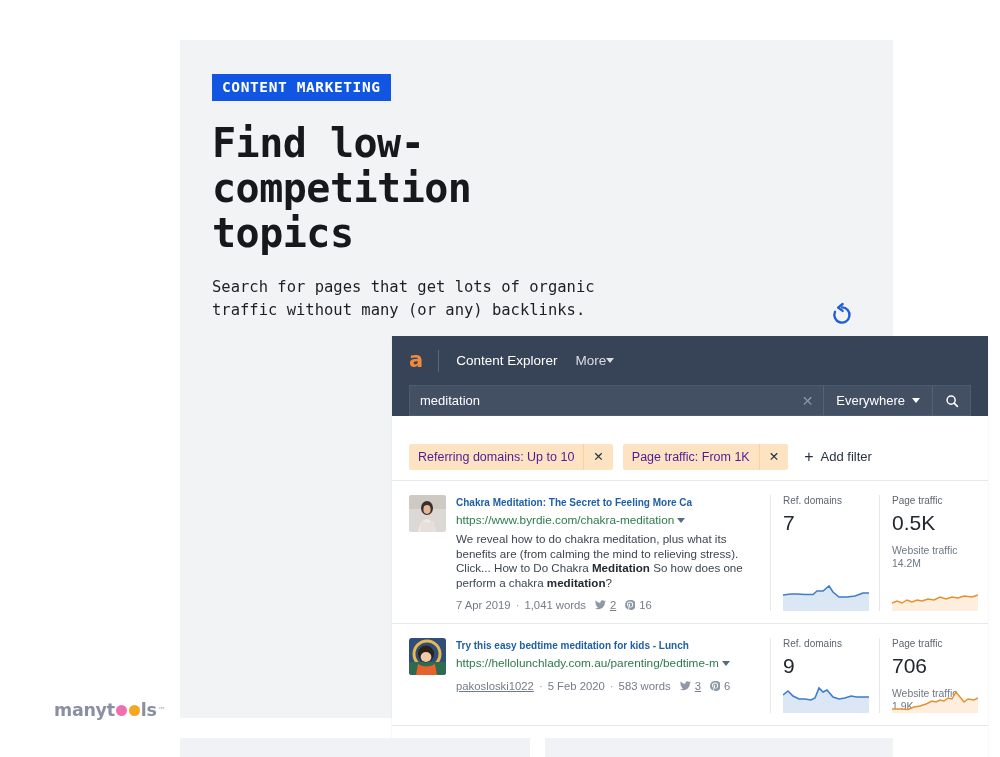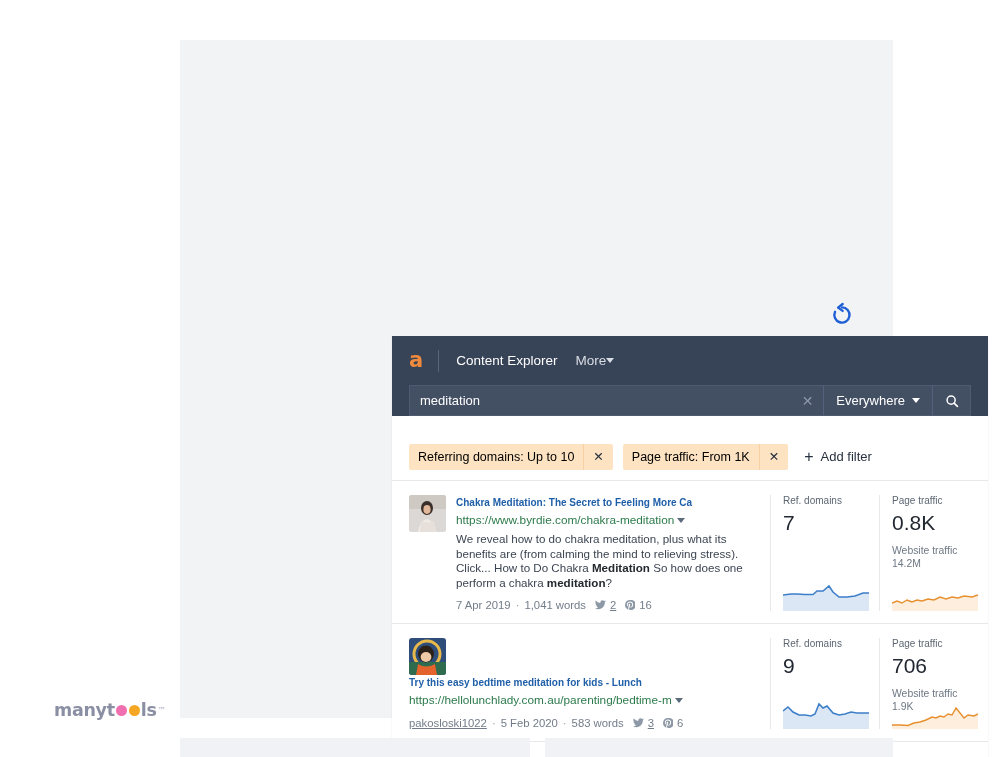--- a/index.html
+++ b/index.html
@@ -101,21 +101,21 @@
   
   .filterbar {
     height: 48px; display: flex; align-items: center;
     padding: 0 17px; gap: 10px;
     background: #ffffff; border-bottom: 1px solid #e6e8ec;
   }
   .chip {
     display: flex; align-items: center; height: 26px;
     background: #fde3c2; border-radius: 2px; cursor: pointer;
   }
-  .chip-label { font-size: 12.5px; color: #000000; padding: 0 9px; }
+  .chip-label { font-size: 12.5px; color: #4c1d95; padding: 0 9px; }
   .chip-x {
     padding: 0 9px; font-size: 12.5px; color: #27313f;
     border-left: 1px solid #f7d1a4; line-height: 26px; cursor: pointer;
   }
   .addfilter {
     display: flex; align-items: center; gap: 7px;
     font-size: 13px; color: #27313f; margin-left: 6px; cursor: pointer;
   }
   .plus { font-size: 16px; line-height: 1; }
 
@@ -187,20 +187,25 @@
   .dot-orange { background: #f5a623; }
   .tm { font-size: 8px; vertical-align: super; color: #b9bcc9; margin-left: 1px;}
 </style>
 </head>
 <body>
 
 <div class="page">
 
   <div class="panel">
 
+    <div class="hero">
+      <div class="eyebrow">CONTENT MARKETING</div>
+      <div class="headline">Find low-competition topics</div>
+      <div class="subhead">Search for pages that get lots of organic traffic without many (or any) backlinks.</div>
+    </div>
 
     <div class="app">
 
       <div class="app-topbar">
         <div class="app-nav">
           <span class="brand-a">a</span>
           <span class="nav-divider"></span>
           <span class="nav-link">Content Explorer</span>
           <span class="nav-more">
             <span>More</span>
@@ -283,34 +288,34 @@
           <div class="metric-label">Ref. domains</div>
           <div class="metric-value">7</div>
           <svg class="spark" viewBox="0 0 86 34" preserveAspectRatio="none">
             <path d="M0 18 L8 17 L14 17 L22 17.5 L30 17.5 L34 14 L40 14 L46 9 L50 15 L56 20 L64 20 L72 19 L80 16 L86 16 L86 34 L0 34 Z" fill="#dbe7f5"></path>
             <path d="M0 18 L8 17 L14 17 L22 17.5 L30 17.5 L34 14 L40 14 L46 9 L50 15 L56 20 L64 20 L72 19 L80 16 L86 16" fill="none" stroke="#3d7ec9" stroke-width="1.6"></path>
           </svg>
         </div>
 
         <div class="metric-col wide">
           <div class="metric-label">Page traffic</div>
-          <div class="metric-value">0.8K</div>
+          <div class="metric-value">0.5K</div>
           <div class="metric-sub">
             <span>Website traffic</span><br>
             <span>14.2M</span>
           </div>
           <svg class="spark" style="height:22px" viewBox="0 0 86 22" preserveAspectRatio="none">
             <path d="M0 14 L5 12 L10 14 L15 11 L20 13 L25 11 L30 12 L36 10 L42 11 L48 8 L54 10 L60 8 L66 9 L72 7 L80 8 L86 6 L86 22 L0 22 Z" fill="#fdeedd"></path>
             <path d="M0 14 L5 12 L10 14 L15 11 L20 13 L25 11 L30 12 L36 10 L42 11 L48 8 L54 10 L60 8 L66 9 L72 7 L80 8 L86 6" fill="none" stroke="#e8902f" stroke-width="1.4"></path>
           </svg>
         </div>
       </div>
 
       <div class="result">
-        <div class="res-main" style="display:flex;flex-direction:column;">
+        <div class="res-main" style="display:flex;">
           <div class="thumb">
             <svg width="37" height="37" viewBox="0 0 37 37">
               <rect width="37" height="37" fill="#2e4d7b"></rect>
               <circle cx="18" cy="16" r="13" fill="none" stroke="#e8b84b" stroke-width="3"></circle>
               <rect x="0" y="24" width="37" height="13" fill="#2f6b4f"></rect>
               <ellipse cx="17" cy="16" rx="8" ry="8.5" fill="#2b2118"></ellipse>
               <ellipse cx="17" cy="19" rx="5.4" ry="5" fill="#f0c9a6"></ellipse>
               <path d="M9 26 q8 5 17 0 l2 11 h-21 z" fill="#e4632c"></path>
             </svg>
           </div>

